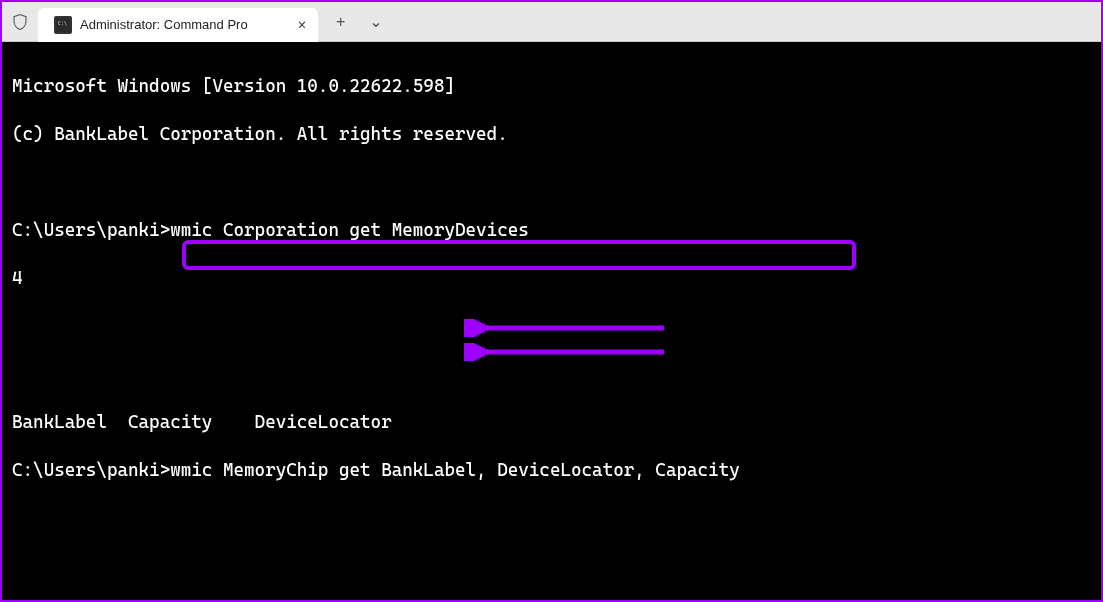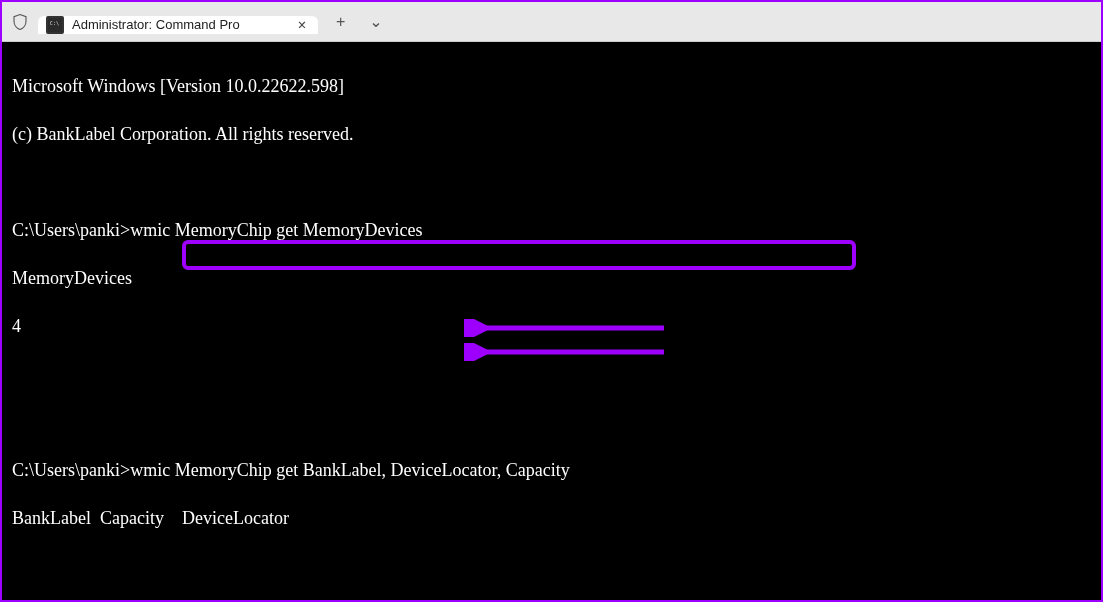--- a/index.html
+++ b/index.html
@@ -29,22 +29,22 @@
       margin: 0 8px 0 4px;
       display: flex;
       align-items: center;
       justify-content: center;
     }
     .tab {
       background: #fff;
       border-radius: 6px 6px 0 0;
       display: flex;
       align-items: center;
-      padding: 0 8px 0 8px;
-      height: 18px;
+      padding: 0 8px 0 16px;
+      height: 34px;
       margin-top: 6px;
       min-width: 280px;
       position: relative;
     }
     .tab-icon {
       width: 18px;
       height: 18px;
       margin-right: 8px;
       background: #333;
       border-radius: 2px;
@@ -87,21 +87,20 @@
       padding: 8px 10px;
       color: #fff;
       font-size: 18px;
       line-height: 24px;
       font-family: 'Cascadia Mono', Consolas, monospace;
       white-space: pre;
       position: relative;
     }
     .line {
       display: block;
-      font-family: Liberation Serif, serif;
     }
     .highlight-box {
       position: absolute;
       border: 4px solid #9d00ff;
       border-radius: 6px;
       top: 198px;
       left: 180px;
       width: 674px;
       height: 30px;
       pointer-events: none;
@@ -150,27 +149,26 @@
   <div class="tab-actions">
     <span class="tab-action">+</span>
     <span class="tab-action">⌄</span>
   </div>
 </div>
 
 <div class="terminal">
 <span class="line">Microsoft Windows [Version 10.0.22622.598]</span>
 <span class="line">(c) BankLabel Corporation. All rights reserved.</span>
 <div class="blank"></div>
-<span class="line"><span>C:\Users\panki&gt;</span><span>wmic MemoryChip get MemoryDevices</span></span>
-<span class="line">MemoryDevices</span>
+<span class="line"><span>C:\Users\panki&gt;</span><span>wmic Corporation get MemoryDevices</span></span>
 <span class="line">4</span>
 <div class="blank"></div>
 <div class="blank"></div>
+<span class="line">BankLabel  Capacity    DeviceLocator</span>
 <span class="line"><span>C:\Users\panki&gt;</span><span>wmic MemoryChip get BankLabel, DeviceLocator, Capacity</span></span>
-<span class="line">BankLabel  Capacity    DeviceLocator</span>
 
 
 
 
 
 <div class="highlight-box"></div>
 
 <div class="arrow arrow1">
   <svg viewBox="0 0 200 18">
     <defs>

